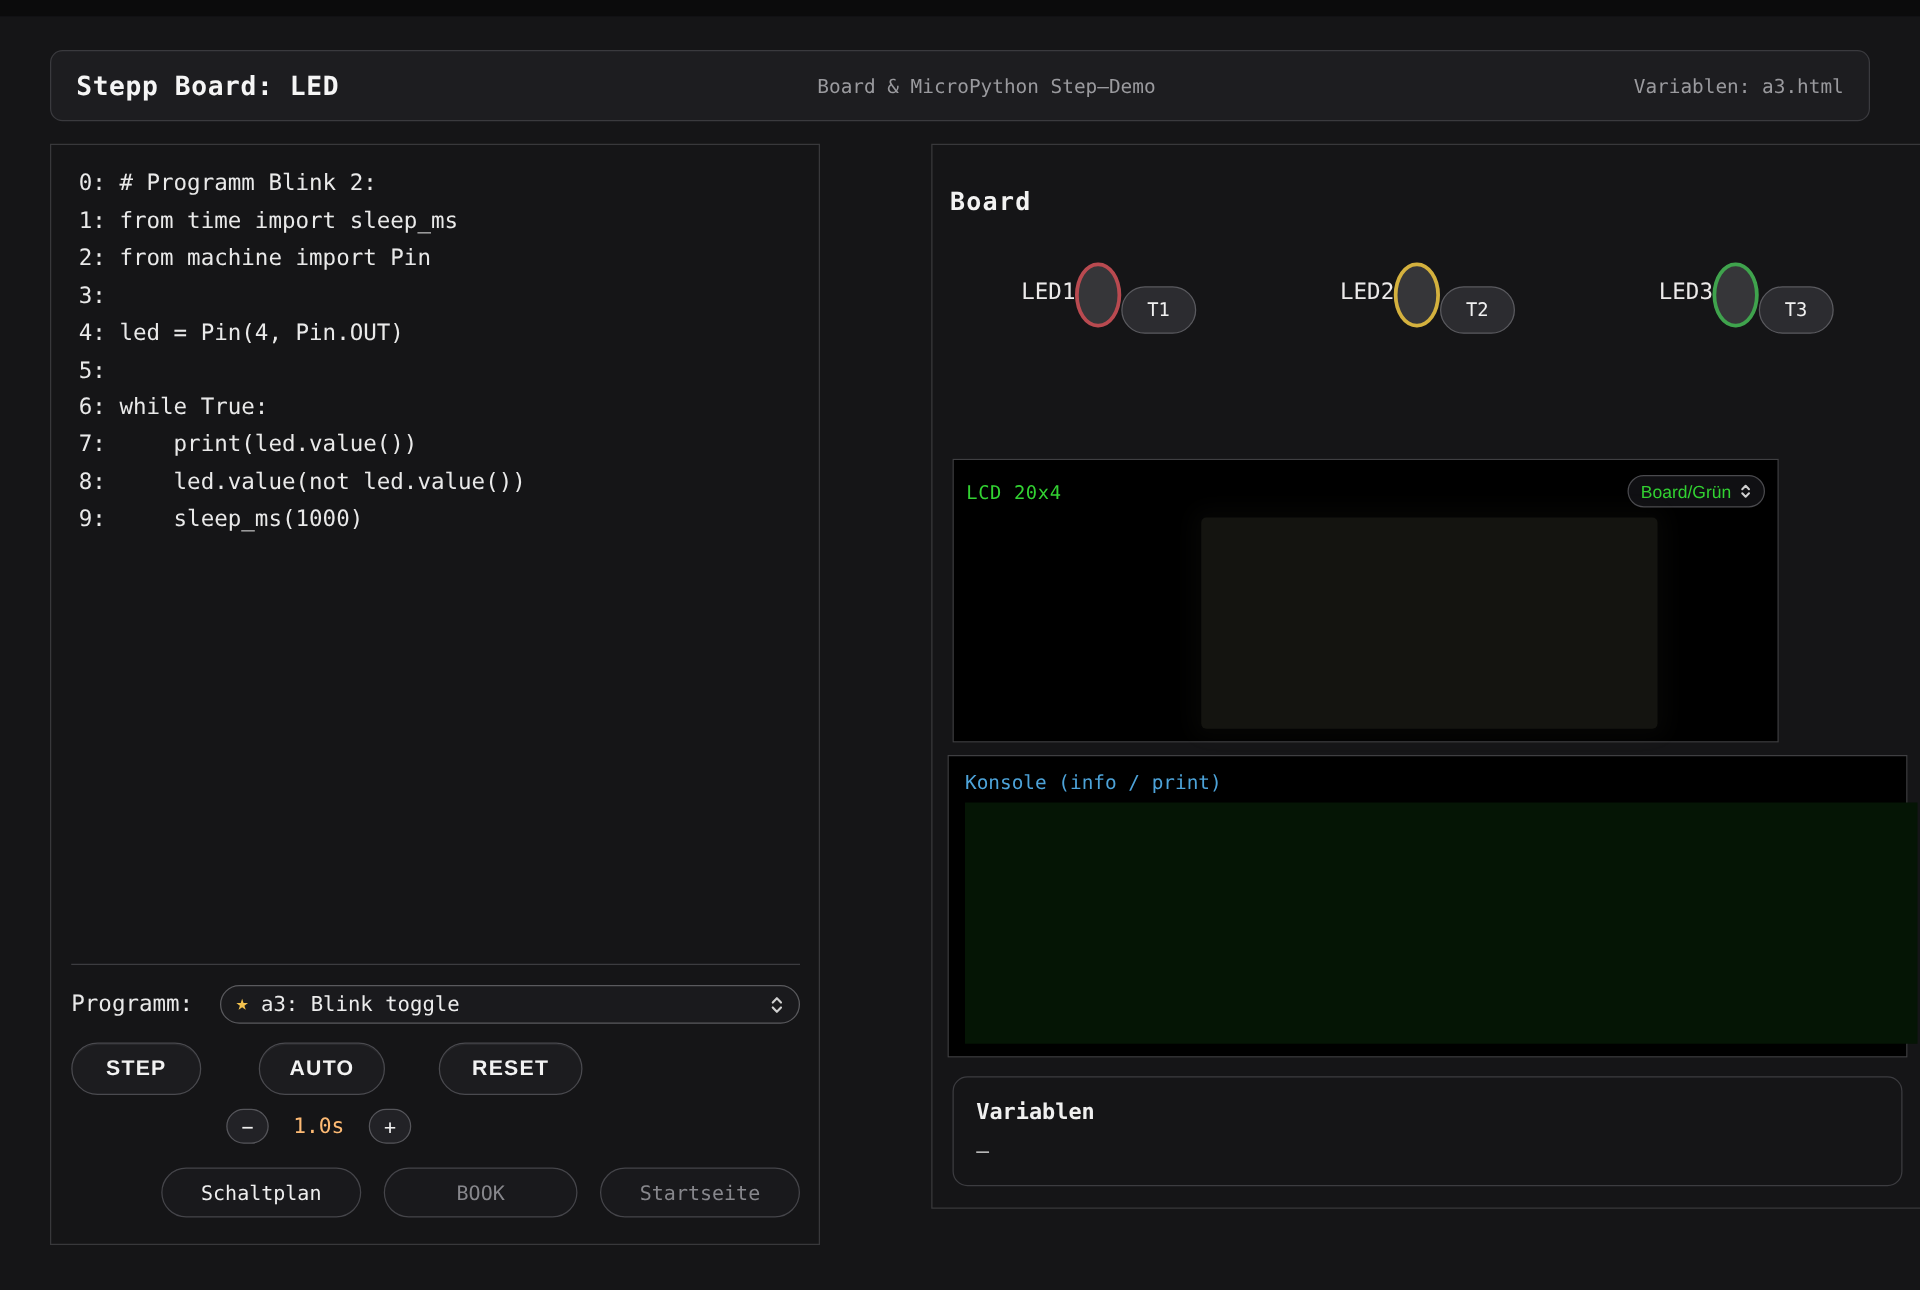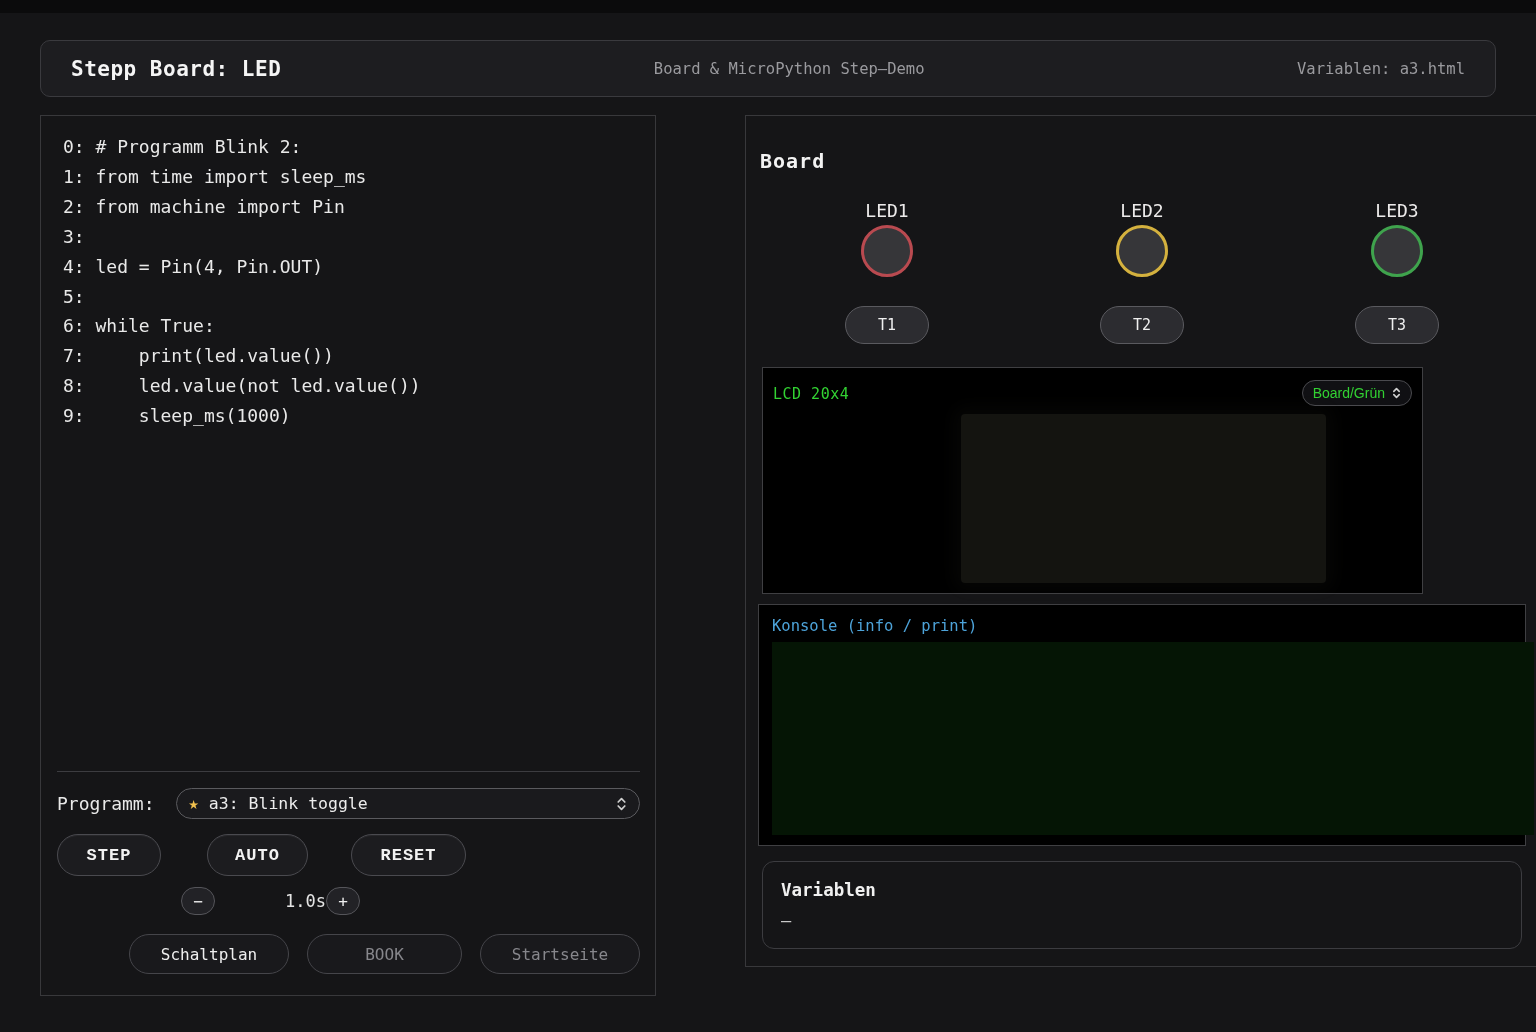--- a/index.html
+++ b/index.html
@@ -9,21 +9,21 @@
     font-family:"DejaVu Sans Mono","Liberation Mono",monospace;
     color:#e8e8e8;
   }
   .top-edge{position:absolute;left:0;top:0;width:100%;height:13px;background:#0b0b0c;}
 
   
   .header{
     position:absolute;left:40px;top:40px;width:1456px;height:57px;
     background:#1d1d20;border:1px solid #3a3a3e;border-radius:10px;
     box-sizing:border-box;display:flex;align-items:center;
-    padding:0 30px;justify-content:space-between;
+    padding:0 20px;justify-content:space-between;
   }
   .header-title{font-weight:bold;font-size:21px;letter-spacing:.5px;color:#f5f5f5;}
   .header-sub{font-size:15.5px;color:#9a9a9e;}
   .header-ref{font-size:15.5px;color:#9a9a9e;}
 
   
   .code-panel{
     position:absolute;left:40px;top:115px;width:616px;height:881px;
     border:1px solid #38383b;box-sizing:border-box;background:#151517;
   }
@@ -39,54 +39,54 @@
     background:#1a1a1d;display:flex;align-items:center;padding:0 12px;box-sizing:border-box;
     cursor:pointer;color:#ececec;
   }
   .star{font-size:17px;margin-right:10px;line-height:1;}
   .program-value{font-size:16.5px;flex:1;}
   .updown{color:#cfcfcf;display:flex;align-items:center;}
 
   .btn-row{display:flex;margin-top:15px;gap:0;}
   .big-btn{
     height:42px;border:1px solid #4a4a4f;border-radius:21px;background:#1c1c1f;
-    color:#f2f2f2;font-family:Liberation Mono, monospace;font-size:17px;font-weight:bold;letter-spacing:1px;
+    color:#f2f2f2;font-family:Liberation Sans, sans-serif;font-size:17px;font-weight:bold;letter-spacing:1px;
     box-shadow:inset 0 1px 0 rgba(255,255,255,.05);cursor:pointer;
     display:flex;align-items:center;justify-content:center;box-sizing:border-box;
   }
   .btn-step{width:104px;margin-left:0;}
   .btn-auto{width:101px;margin-left:46px;}
   .btn-reset{width:115px;margin-left:43px;}
 
   .speed-row{display:flex;align-items:center;margin-top:11px;margin-left:124px;height:28px;}
   .speed-btn{
     width:34px;height:28px;border:1px solid #55555a;border-radius:14px;background:#222226;
     color:#f0f0f0;font-family:inherit;font-size:16px;cursor:pointer;
     display:flex;align-items:center;justify-content:center;box-sizing:border-box;
   }
-  .speed-value{width:80px;text-align:right;font-size:17px;color:#e5e5e5;padding-left:31px;}
+  .speed-value{width:80px;text-align:center;font-size:17px;color:#fdba74;}
 
   .nav-row{display:flex;justify-content:flex-end;gap:18px;margin-top:19px;}
   .nav-btn{
     height:40px;border:1px solid #45454a;border-radius:20px;background:#19191c;
     font-family:inherit;font-size:16px;cursor:pointer;
     display:flex;align-items:center;justify-content:center;box-sizing:border-box;
   }
   .nav-schaltplan{width:160px;color:#eeeeee;}
   .nav-book{width:155px;color:#87878c;}
   .nav-start{width:160px;color:#87878c;}
 
   
   .board-panel{
     position:absolute;left:701px;top:115px;width:796px;height:852px;
     border:1px solid #38383b;box-sizing:border-box;background:#151517;margin-left:44px;
   }
   .board-title{position:absolute;left:14px;top:33px;font-size:20px;font-weight:bold;color:#f2f2f2;letter-spacing:1px;}
 
-  .led-col{position:absolute;top:84px;width:140px;display:flex;flex-direction:column;align-items:center;}
+  .led-col{position:absolute;top:84px;width:140px;display:flex;align-items:center;}
   .led-col-1{left:71px;} .led-col-2{left:326px;} .led-col-3{left:581px;}
   .led-label{font-size:18px;color:#eceaea;}
   .led-circle{
     margin-top:4px;width:46px;height:46px;border-radius:50%;
     background:#363639;border:3px solid #888;box-sizing:content-box;
   }
   .t-btn{
     margin-top:29px;width:84px;height:38px;border-radius:19px;border:1px solid #5a5a5f;
     background:#2c2c30;color:#f0f0f0;font-family:inherit;font-size:15px;cursor:pointer;
     display:flex;align-items:center;justify-content:center;box-sizing:border-box;

